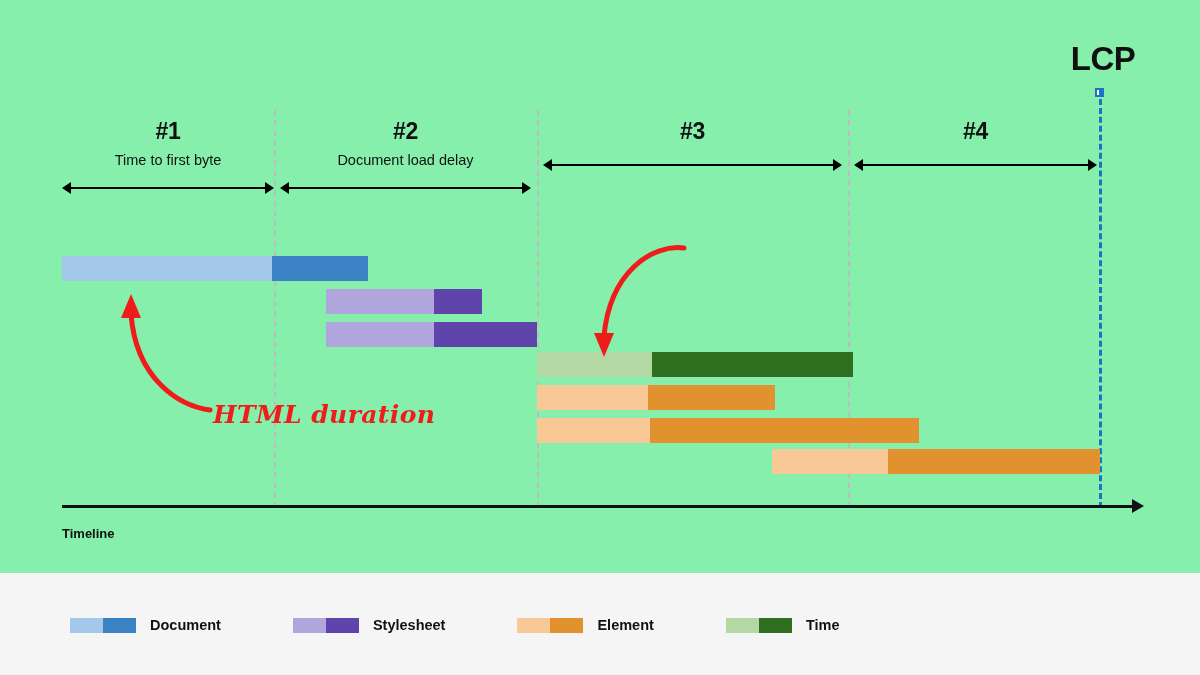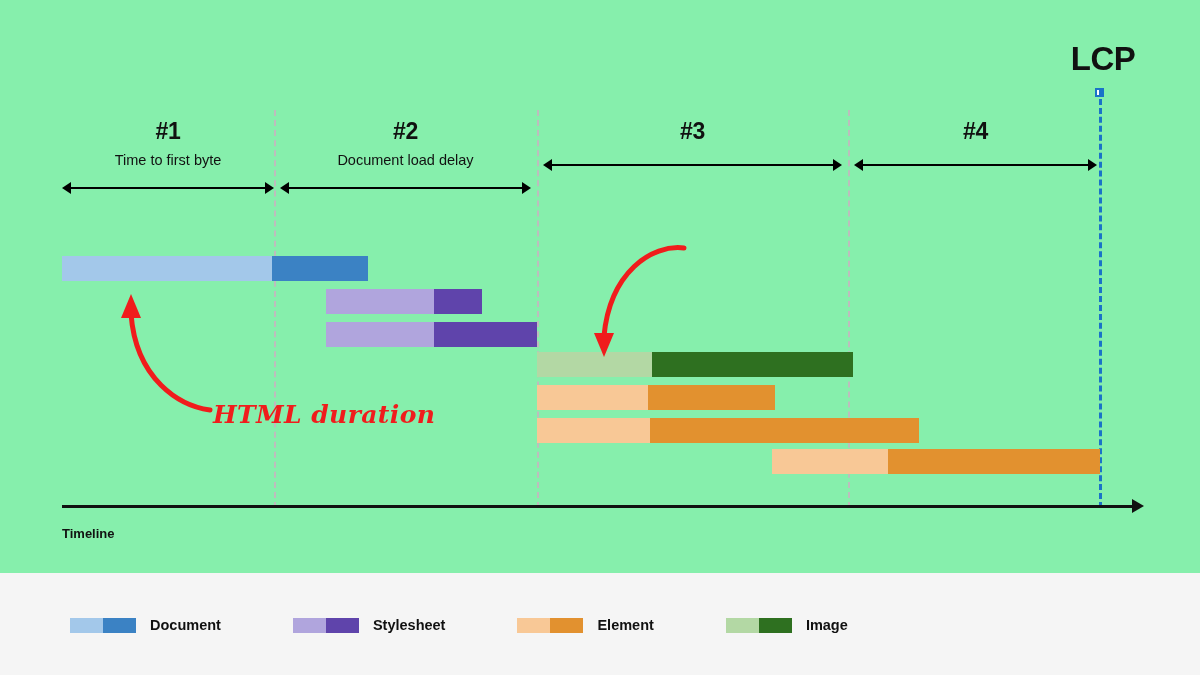--- a/index.html
+++ b/index.html
@@ -317,17 +317,17 @@
         <span style="background:#f8c896;"></span>
           <span style="background:#e2912f;"></span>
       </div>
       <div class="legend-text">Element</div>
     </div>
     <div class="legend-item">
       <div class="legend-swatch">
         <span style="background:#b3d8a4;"></span>
           <span style="background:#2e7020;"></span>
       </div>
-      <div class="legend-text">Image</div>
+      <div class="legend-text">Time</div>
     </div>
   </div>
 
 </div>
 
 </body></html>

